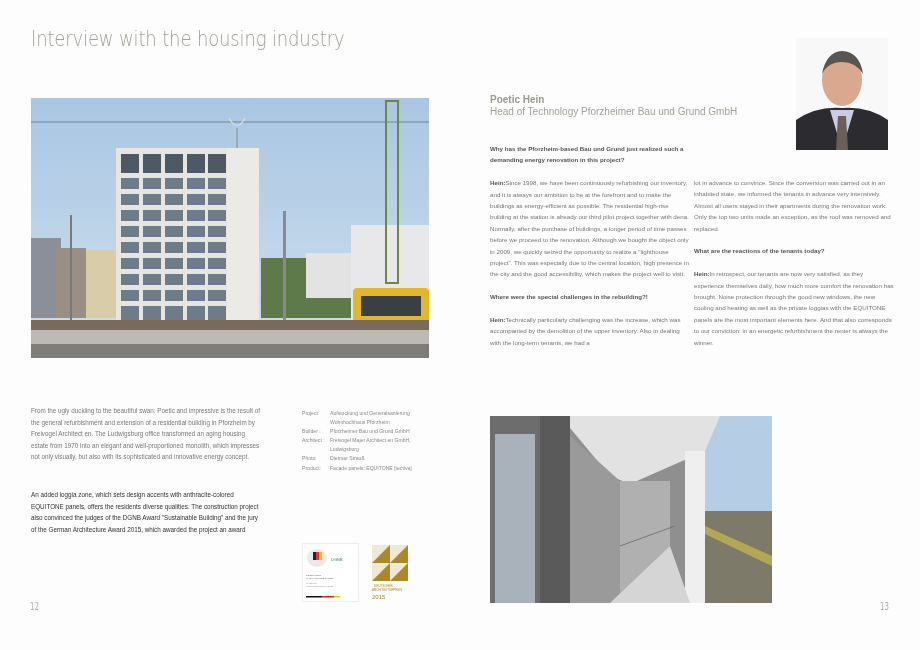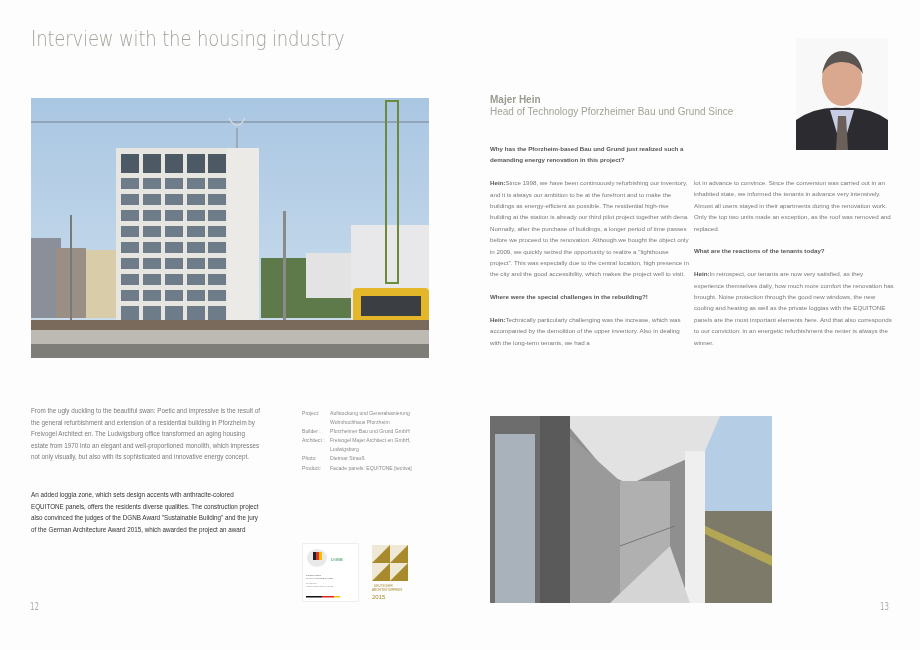--- a/index.html
+++ b/index.html
@@ -143,22 +143,22 @@
     <rect x="322" y="190" width="76" height="55" rx="4" fill="#e4b62a"></rect>
     <rect x="322" y="228" width="76" height="14" fill="#c8342a"></rect>
     <rect x="330" y="198" width="60" height="20" fill="#3b3f44"></rect>
 
     <rect x="0" y="222" width="398" height="10" fill="#7a6a5c"></rect>
     <rect x="0" y="232" width="398" height="14" fill="#bdbab3"></rect>
     <rect x="0" y="246" width="398" height="14" fill="#7f7d78"></rect>
   </svg>
 </div>
 
-<div class="abs interviewee-name">Majer Hein</div>
-<div class="abs interviewee-role">Head of Technology Pforzheimer Bau und Grund Since</div>
+<div class="abs interviewee-name">Poetic Hein</div>
+<div class="abs interviewee-role">Head of Technology Pforzheimer Bau und Grund GmbH</div>
 
 <div class="abs photo photo-portrait">
   <svg width="92" height="112" viewBox="0 0 92 112">
     <rect width="92" height="112" fill="#f8f8f8"></rect>
     <path d="M0 112 L0 82 Q20 68 46 70 Q72 68 92 82 L92 112 Z" fill="#2c2c30"></path>
     <path d="M34 72 L46 112 L58 72 Z" fill="#c7cde4"></path>
     <path d="M42 78 L50 78 L52 112 L40 112 Z" fill="#6b5f5a"></path>
     <ellipse cx="46" cy="42" rx="20" ry="26" fill="#d9a88e"></ellipse>
     <path d="M26 36 Q30 14 46 13 Q64 14 67 36 Q60 24 46 24 Q32 24 26 36 Z" fill="#5a5550"></path>
   </svg>

